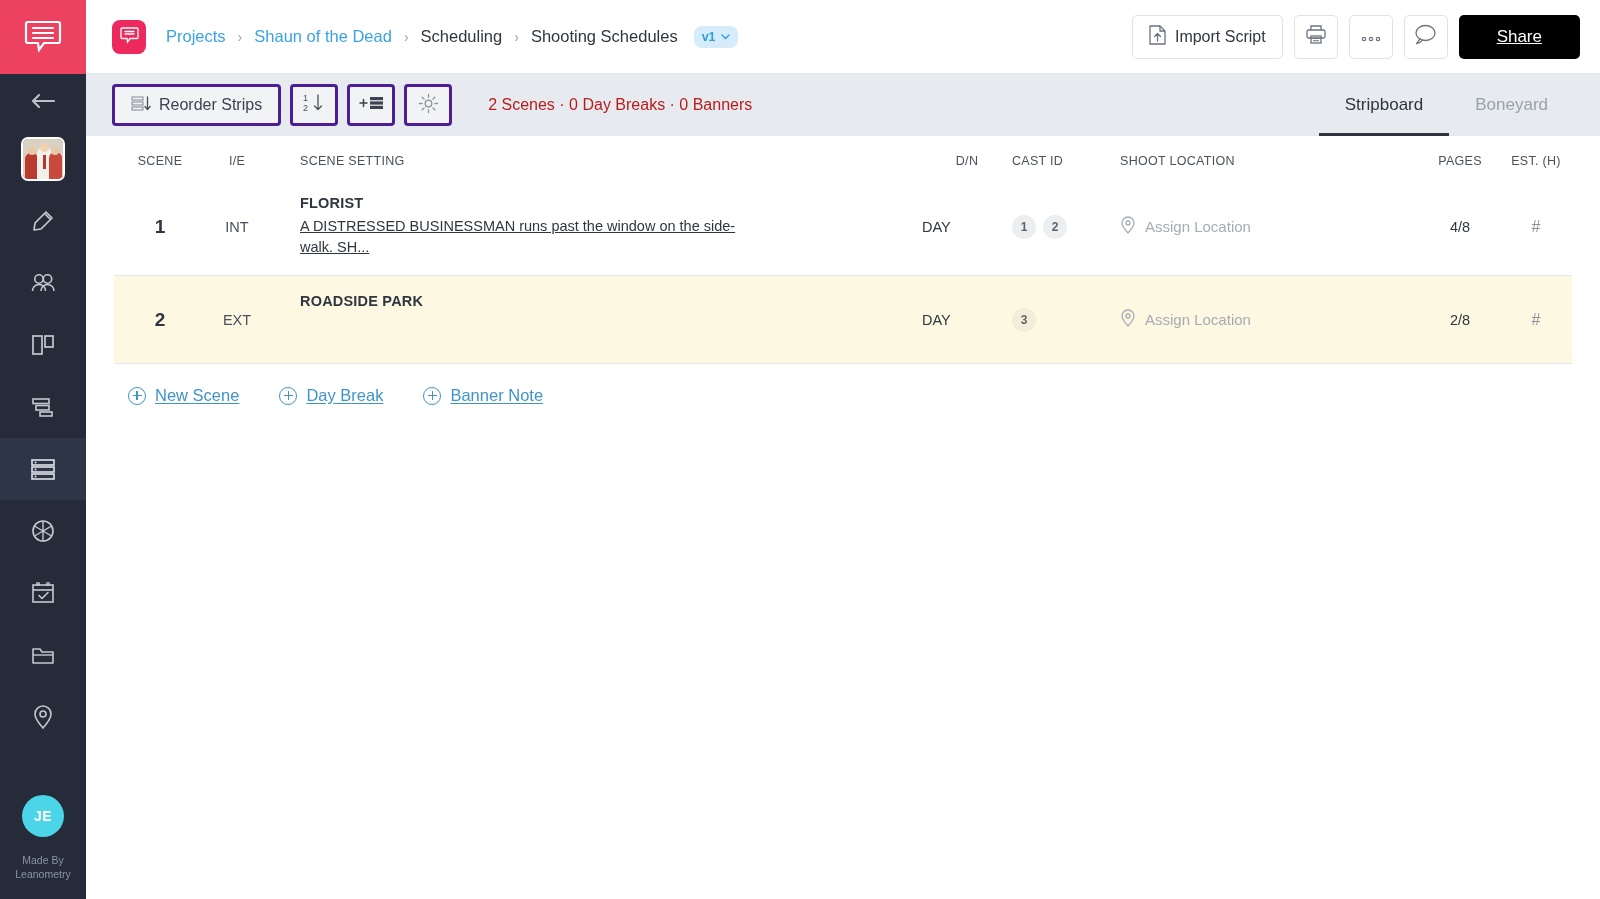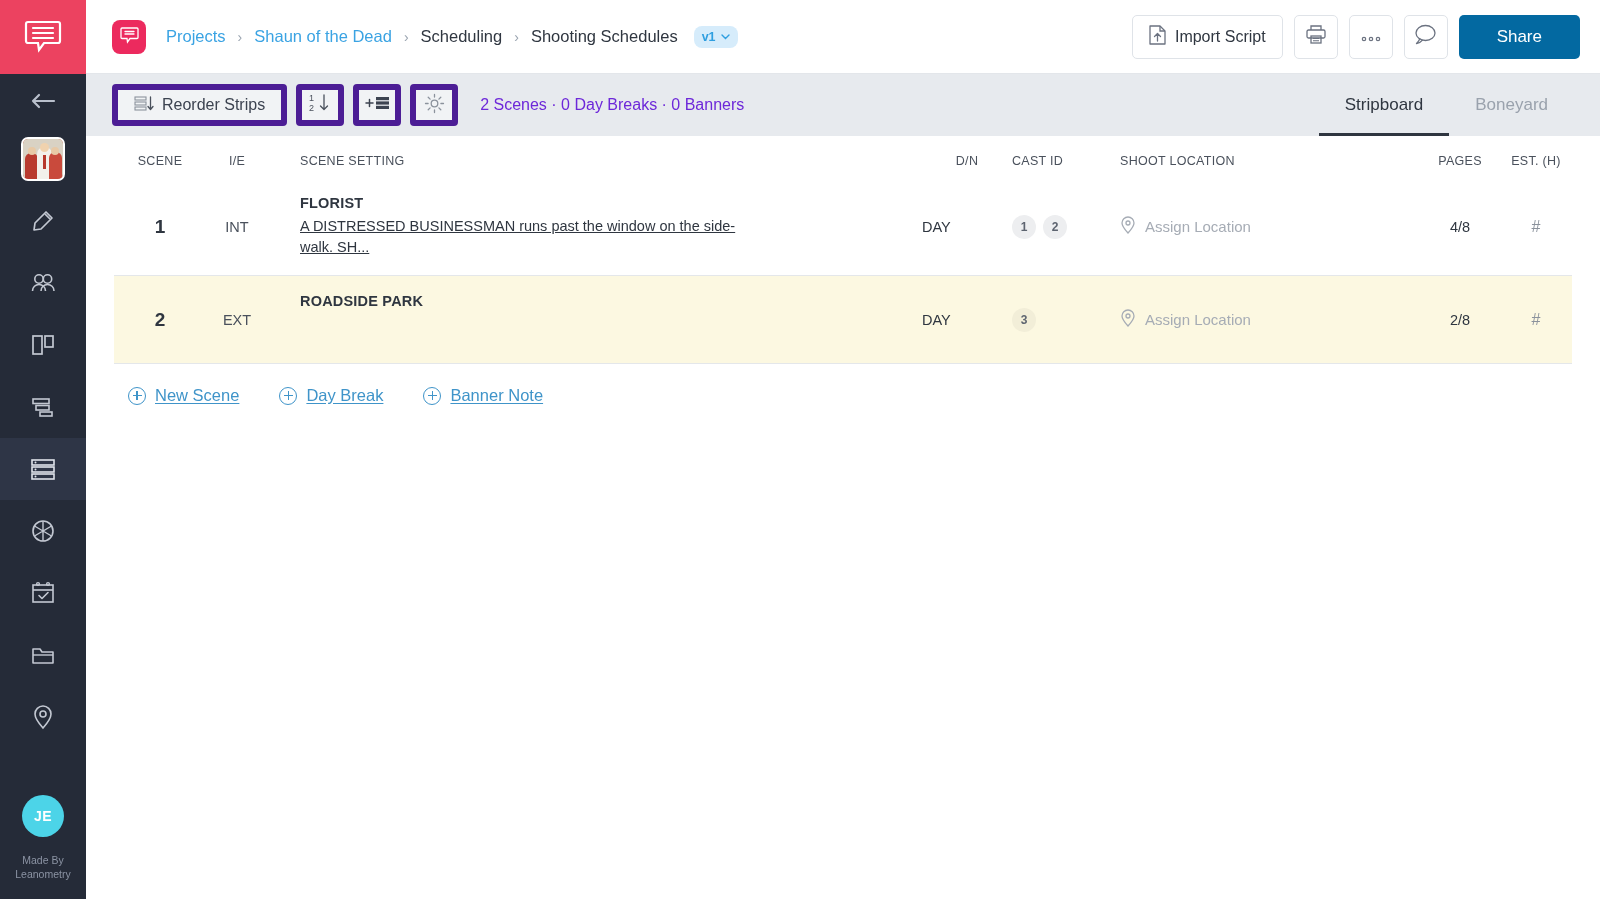--- a/index.html
+++ b/index.html
@@ -86,38 +86,38 @@
   .v-badge .caret { font-size: 9px; }
   .topbar-right { margin-left: auto; display: flex; align-items: center; gap: 11px; }
   .btn {
     height: 44px; border: 1px solid #dfe3e8; background: #fff;
     border-radius: 5px; display: flex; align-items: center; justify-content: center;
     font-size: 16px; color: #2f3640; padding: 0 16px; gap: 9px; cursor: pointer;
     white-space: nowrap;
   }
   .btn.icon-only { width: 44px; padding: 0; }
   .btn-share {
-    height: 44px; background: #0369a1; color: #fff; border: none;
+    height: 44px; background: #000000; color: #fff; border: none;
     border-radius: 5px; display: flex; align-items: center; justify-content: center;
-    padding: 0 38px; font-size: 17px; cursor: pointer;
+    padding: 0 38px; font-size: 17px; cursor: pointer; text-decoration: underline;
   }
 
   
   .toolbar {
     height: 62px; flex: 0 0 62px; background: #e7eaee;
     display: flex; align-items: center; padding: 0 26px 0 26px;
   }
   .tbtn {
-    height: 42px; background: #f1f3f5; border: 6px solid #4c1d95;
+    height: 42px; background: #f1f3f5; border: 3px solid #4c1d95;
     border-radius: 4px; display: flex; align-items: center; justify-content: center;
     gap: 8px; padding: 0 16px; font-size: 16px; color: #3c4350; cursor: pointer;
     margin-right: 9px; white-space: nowrap;
   }
   .tbtn.square { width: 48px; padding: 0; }
-  .counts { font-size: 16px; color: #6d28d9; margin-left: 13px; white-space: nowrap; }
+  .counts { font-size: 16px; color: #b91c1c; margin-left: 27px; white-space: nowrap; }
   .tabs { margin-left: auto; display: flex; align-items: center; height: 62px; }
   .tab {
     font-size: 17px; color: #9aa2ad; padding: 0 26px; height: 62px;
     display: flex; align-items: center; cursor: pointer; position: relative;
   }
   .tab.active { color: #2f3640; }
   .tab.active::after {
     content: ""; position: absolute; left: 0; right: 0; bottom: 0; height: 3px;
     background: #2f3640;
   }

